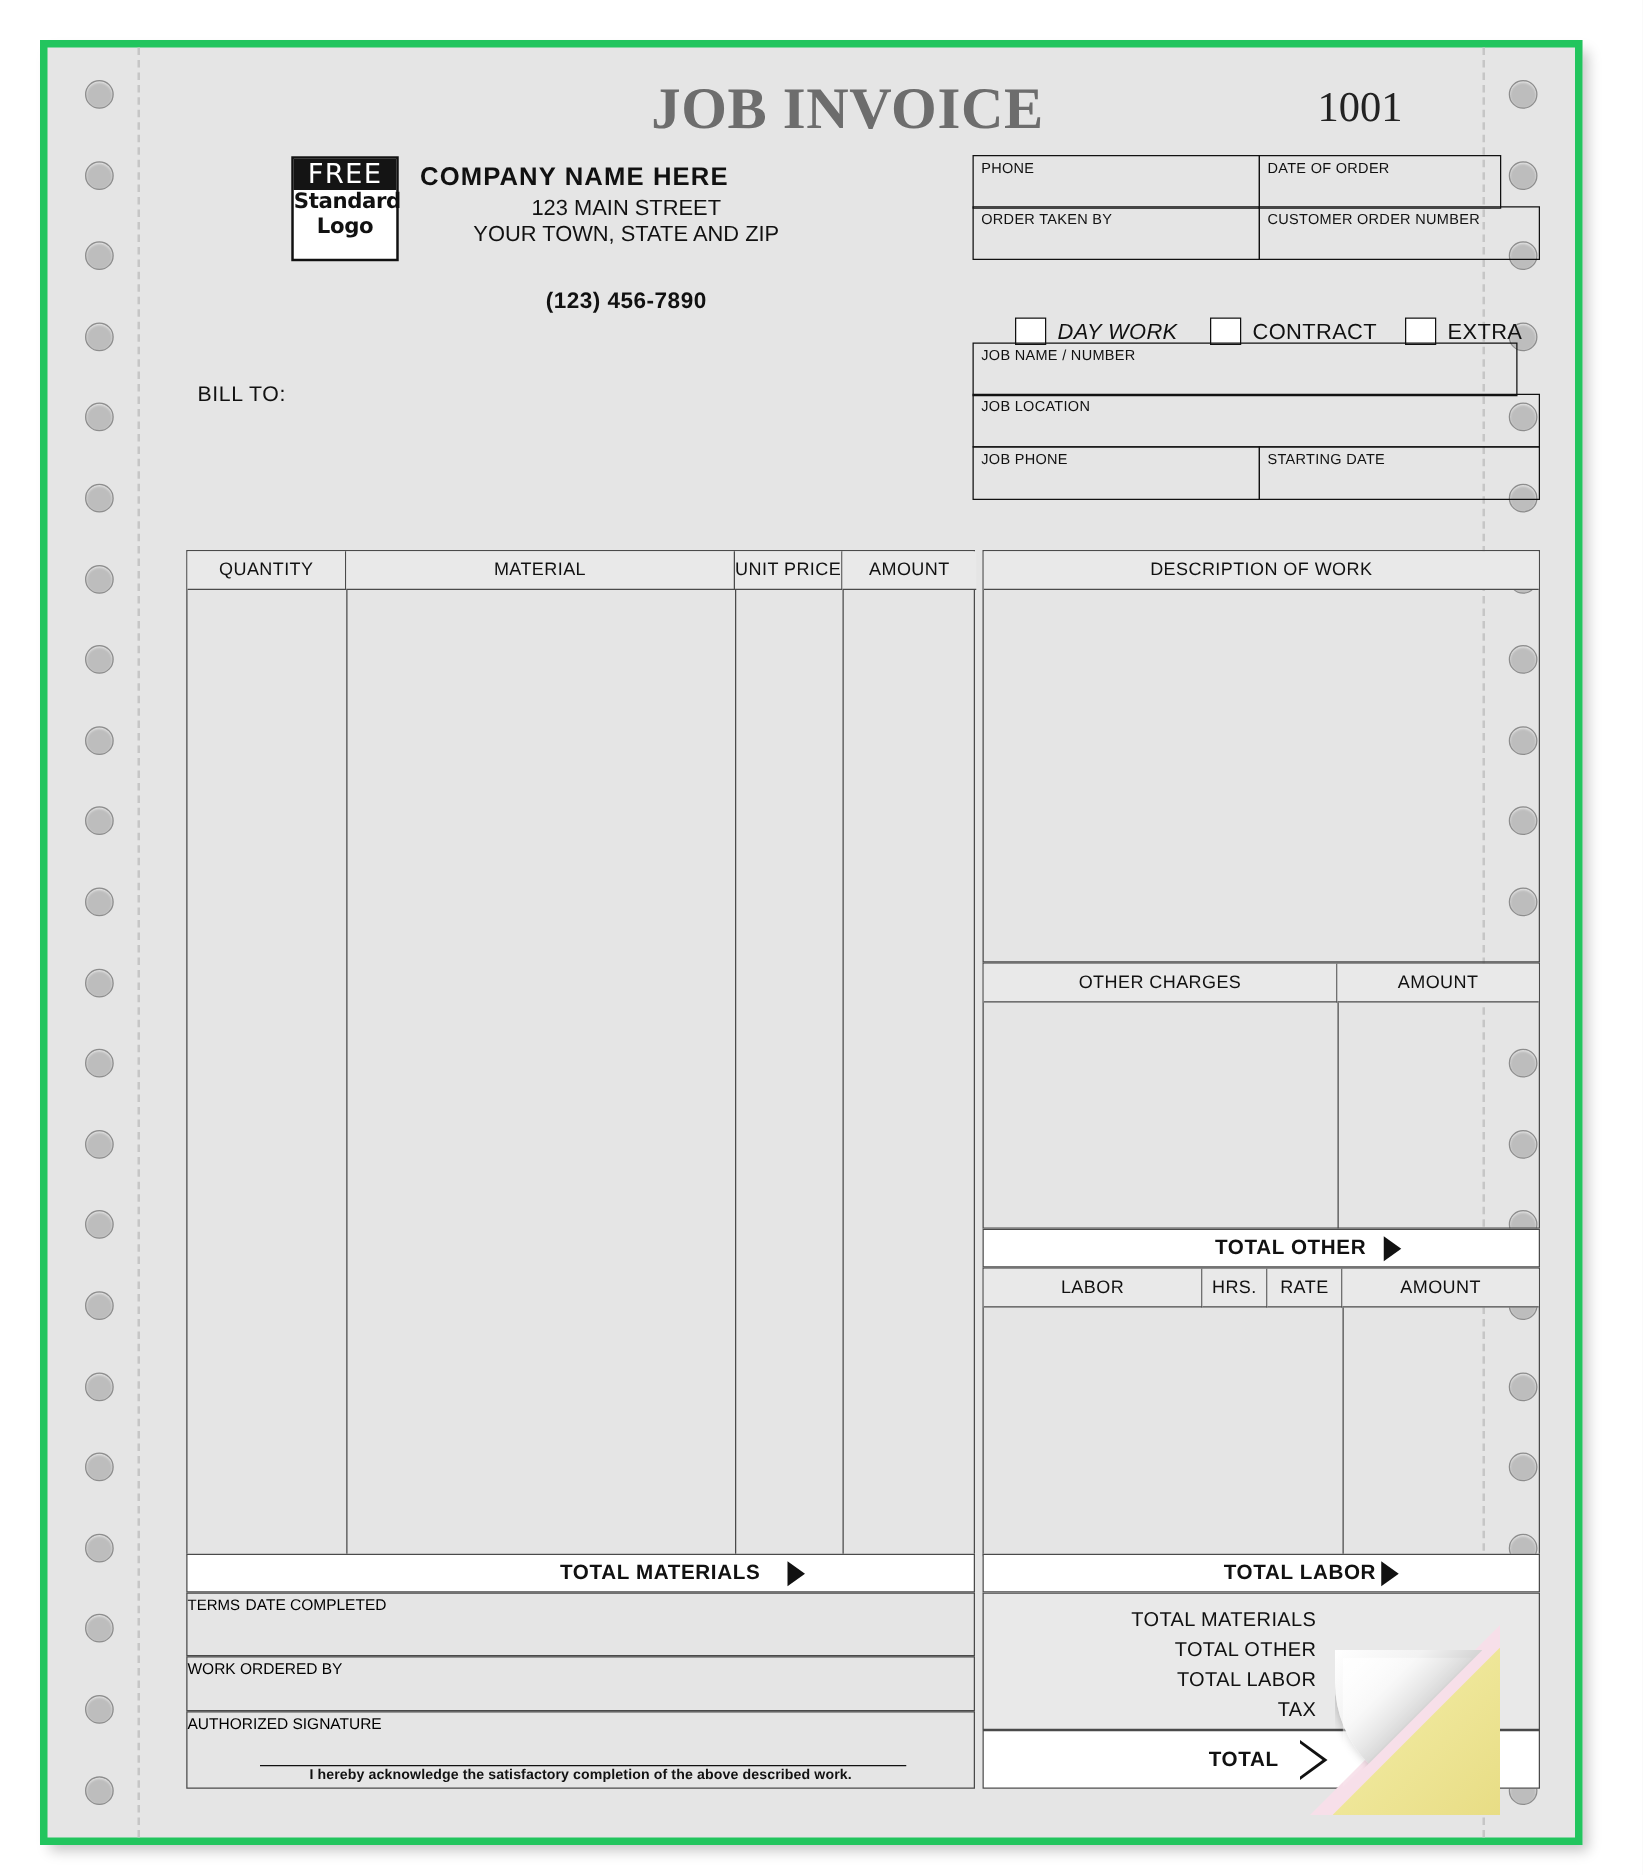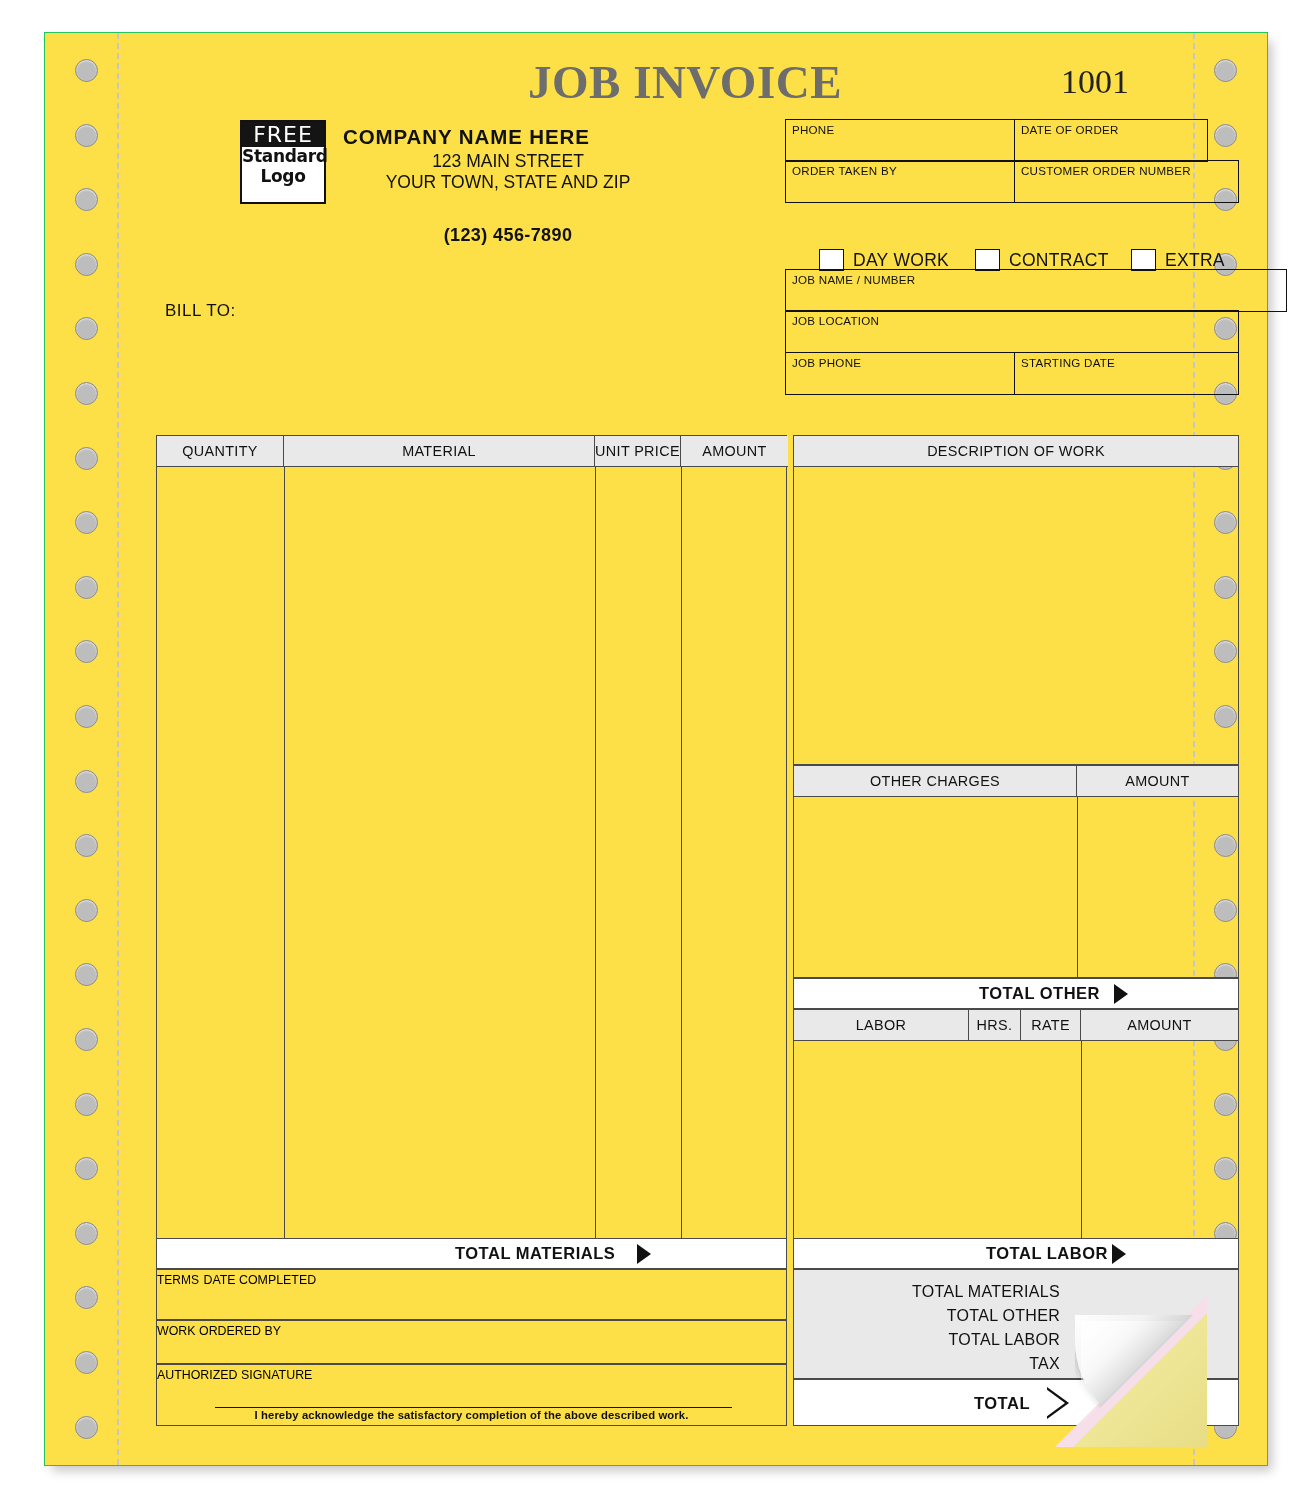--- a/index.html
+++ b/index.html
@@ -2,23 +2,23 @@
 <html><head>
 <meta charset="utf-8">
 <style>
   html,body{margin:0;padding:0;background:#ffffff;}
   body{font-family:"Liberation Sans",sans-serif;-webkit-font-smoothing:antialiased;}
 
   #stage{position:relative;width:1314px;height:1500px;background:#ffffff;overflow:hidden;}
 
   
   #sheet{
-    position:absolute;left:44px;top:32px;width:1222px;height:1432px;
-    background:#fde047;
-    border:1px solid #22c55e;
+    position:absolute;left:32px;top:32px;width:1222px;height:1432px;
+    background:#e5e5e5;
+    border:6px solid #22c55e;
     box-shadow:6px 7px 10px -2px rgba(0,0,0,.22);
   }
 
   
   .perf{position:absolute;top:0;bottom:0;width:0;border-left:2px dashed #c6c6c6;}
   .perf.left{left:72px;}
   .perf.right{right:72px;}
 
   .hole{
     position:absolute;width:21px;height:21px;border-radius:50%;
@@ -241,35 +241,35 @@
         <span class="lbl">DATE OF ORDER</span>
       </div>
       <div class="bx" style="left:660px;top:127.4px;width:230px;height:43px;">
         <span class="lbl">ORDER TAKEN BY</span>
       </div>
       <div class="bx" style="left:889px;top:127.4px;width:225px;height:43px;">
         <span class="lbl">CUSTOMER ORDER NUMBER</span>
       </div>
 
       <div class="cb-row">
-        <div class="cb-item" style="left:34px;">
+        <div class="cb-item" style="left:34px;font-style:italic;">
           <span class="cb"></span>
           <span class="cb-txt">DAY WORK</span>
         </div>
         <div class="cb-item" style="left:190px;">
           <span class="cb"></span>
           <span class="cb-txt">CONTRACT</span>
         </div>
         <div class="cb-item" style="left:346px;">
           <span class="cb"></span>
           <span class="cb-txt">EXTRA</span>
         </div>
       </div>
 
-      <div class="bx" style="left:660px;top:236px;width:502px;height:43px;text-decoration:underline;">
+      <div class="bx" style="left:660px;top:236px;width:436px;height:43px;text-decoration:underline;">
         <span class="lbl">JOB NAME / NUMBER</span>
       </div>
       <div class="bx" style="left:660px;top:277.4px;width:454px;height:43px;">
         <span class="lbl">JOB LOCATION</span>
       </div>
       <div class="bx" style="left:660px;top:318.8px;width:230px;height:43px;padding-left:13px;">
         <span class="lbl">JOB PHONE</span>
       </div>
       <div class="bx" style="left:889px;top:318.8px;width:225px;height:43px;">
         <span class="lbl">STARTING DATE</span>

